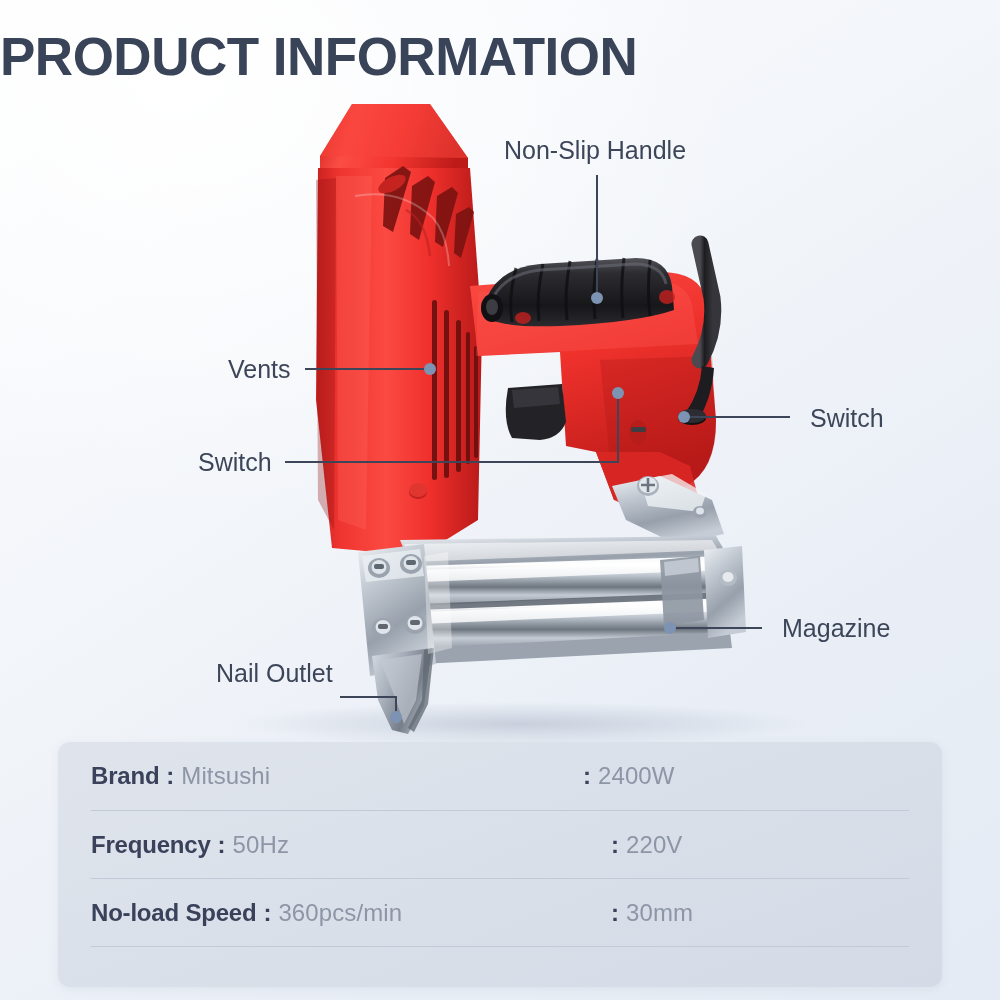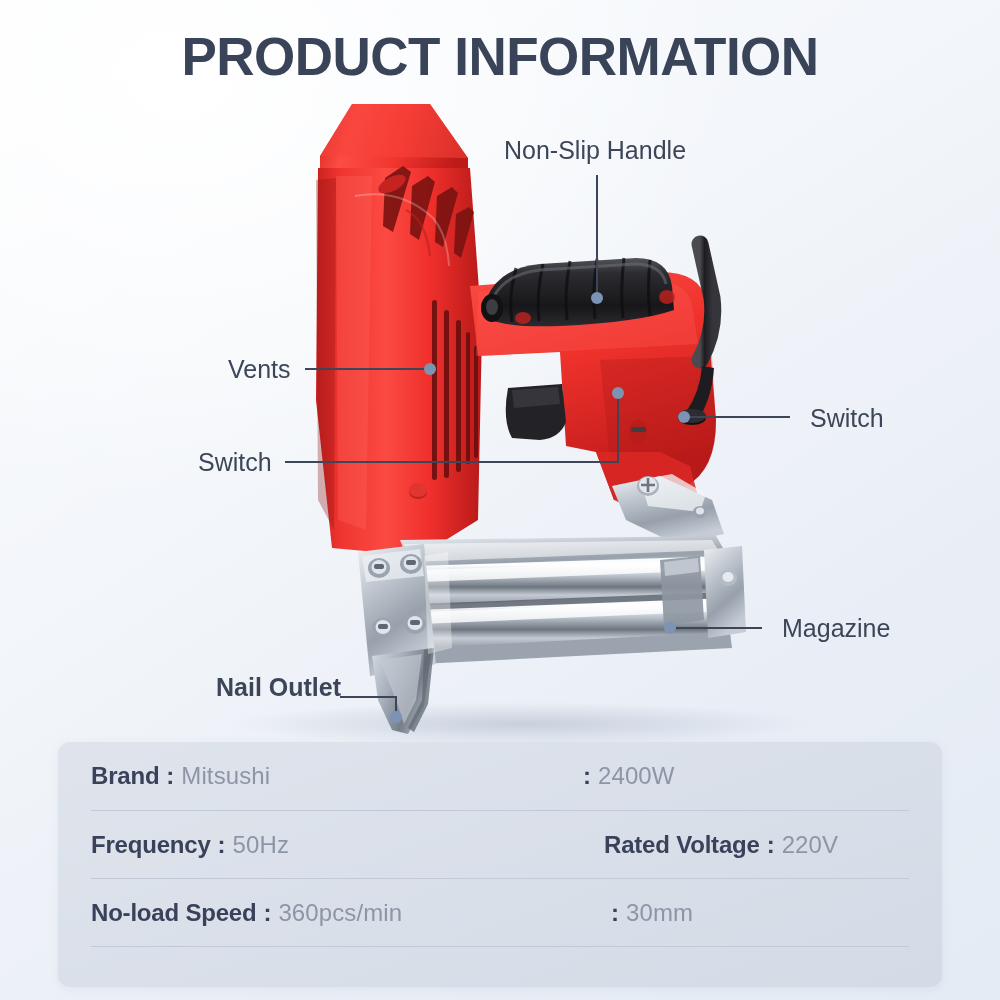--- a/index.html
+++ b/index.html
@@ -22,21 +22,21 @@
       linear-gradient(147deg, #fbfcfe 0%, #f3f6fa 38%, #e9eef6 72%, #e4ebf4 100%);
     overflow: hidden;
   }
 
   
   .page-title {
     position: absolute;
     top: 26px;
     left: 0;
     width: 1000px;
-    text-align: center;
+    text-align: left;
     font-size: 53px;
     line-height: 62px;
     font-weight: bold;
     letter-spacing: -0.5px;
     color: #3a4458;
     white-space: nowrap;
   }
 
   
   .product-stage {
@@ -55,21 +55,21 @@
     line-height: 30px;
     color: #3d4659;
     white-space: nowrap;
     font-weight: normal;
   }
   .cl-handle   { left: 504px; top: 135px; }
   .cl-vents    { left: 228px; top: 354px; text-align: center; }
   .cl-switch-l { left: 198px; top: 447px; }
   .cl-switch-r { left: 810px; top: 403px; }
   .cl-magazine { left: 782px; top: 613px; }
-  .cl-outlet   { left: 216px; top: 672px; font-weight: bold; }
+  .cl-outlet   { left: 216px; top: 658px; }
 
   
   .spec-panel {
     position: absolute;
     left: 58px;
     top: 742px;
     width: 884px;
     height: 245px;
     border-radius: 12px;
     background: linear-gradient(160deg, #dfe4ec 0%, #d9dfe9 55%, #d4dbe6 100%);
@@ -358,21 +358,20 @@
       </div>
     </div>
 
     <div class="spec-row">
       <div class="spec-cell left">
         <span class="spec-key">Frequency</span>
         <span class="spec-sep">:</span>
         <span class="spec-val">50Hz</span>
       </div>
       <div class="spec-cell right">
-        <span class="spec-key">Rated Voltage</span>
         <span class="spec-sep">:</span>
         <span class="spec-val">220V</span>
       </div>
     </div>
 
     <div class="spec-row">
       <div class="spec-cell left">
         <span class="spec-key">No-load Speed</span>
         <span class="spec-sep">:</span>
         <span class="spec-val">360pcs/min</span>

